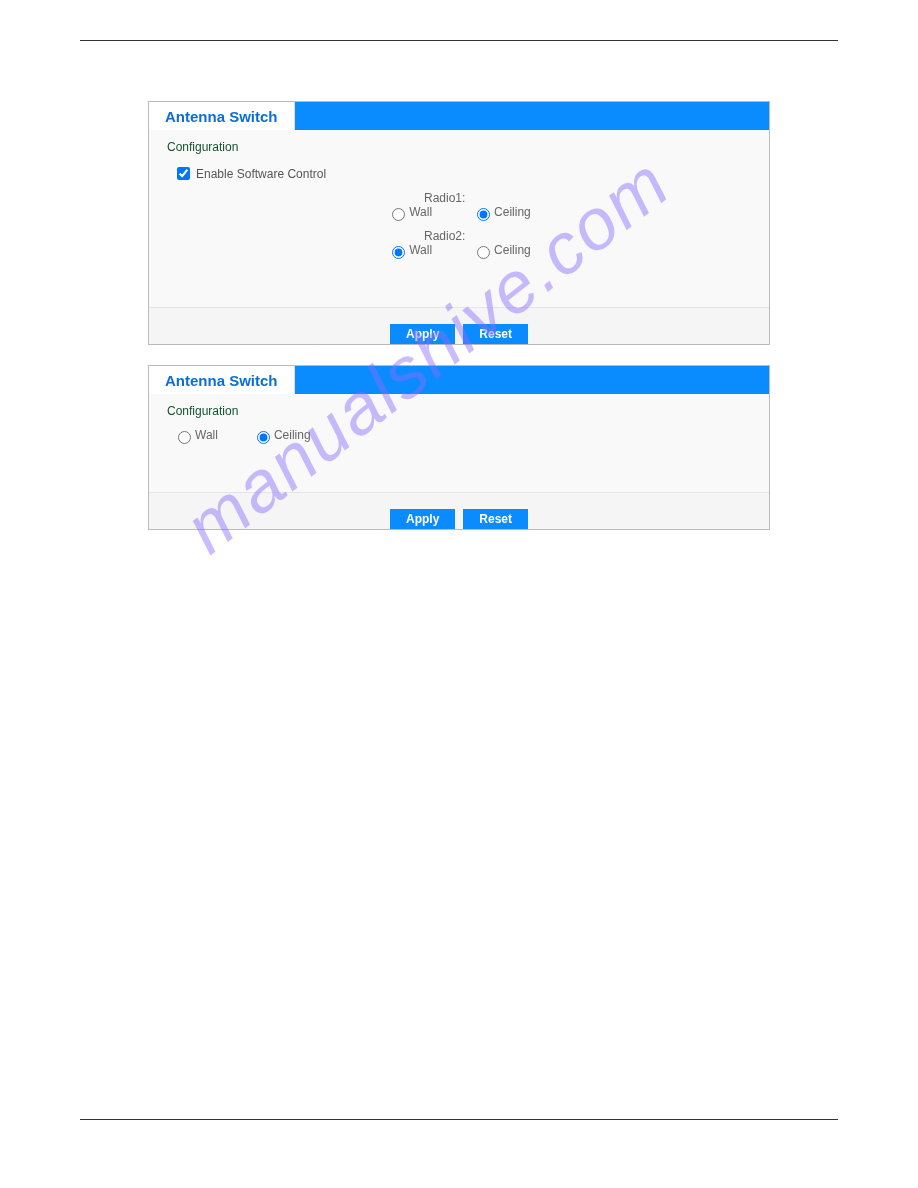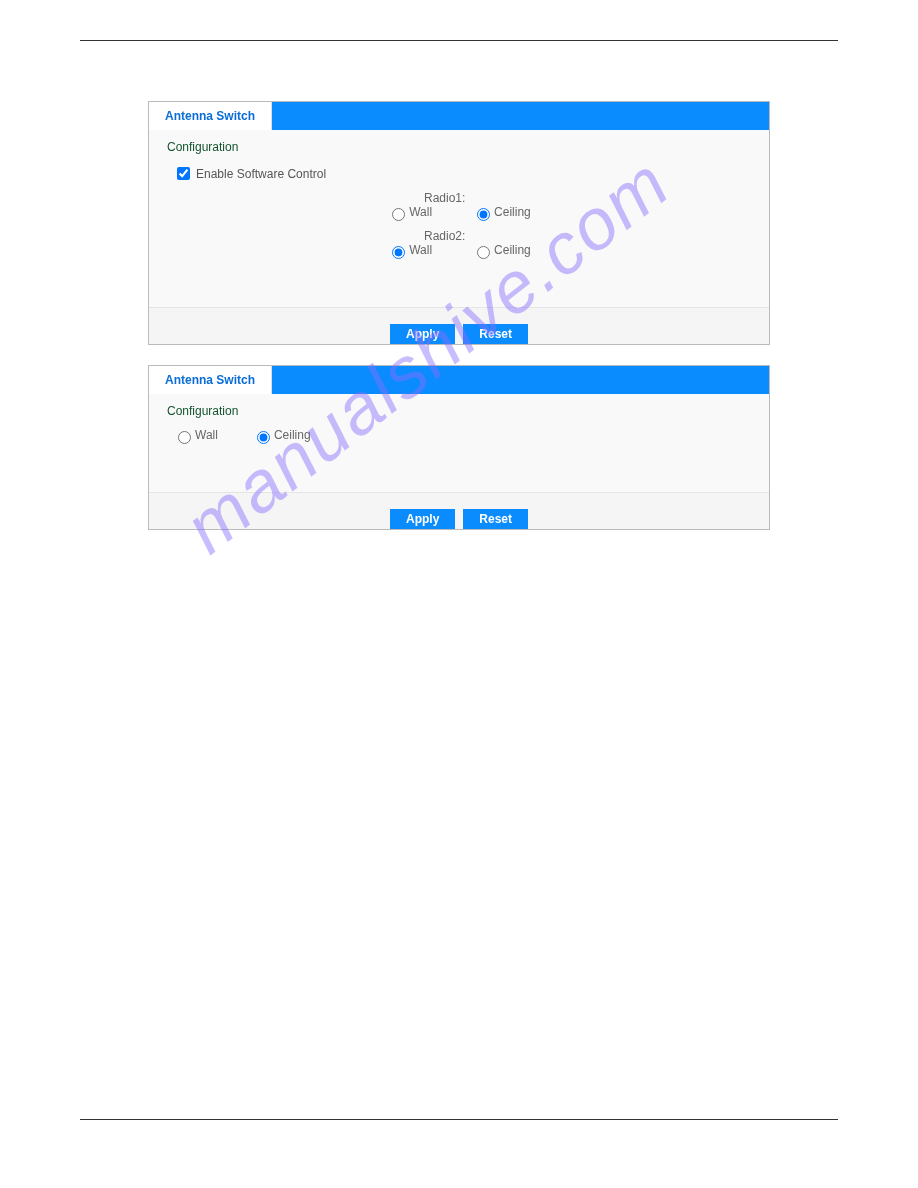--- a/index.html
+++ b/index.html
@@ -38,21 +38,21 @@
   .tabbar {
     background: #0a8cff;
     height: 28px;
     display: flex;
     align-items: stretch;
   }
   .tab-active {
     background: #ffffff;
     color: #0a6dd8;
     font-weight: bold;
-    font-size: 12px;
+    font-size: 15px;
     padding: 0 16px;
     display: flex;
     align-items: center;
     border-right: 1px solid #ddd;
   }
   .panel-body {
     padding: 10px 18px 0 18px;
     background: #f9f9f9;
   }
   .section-title {

